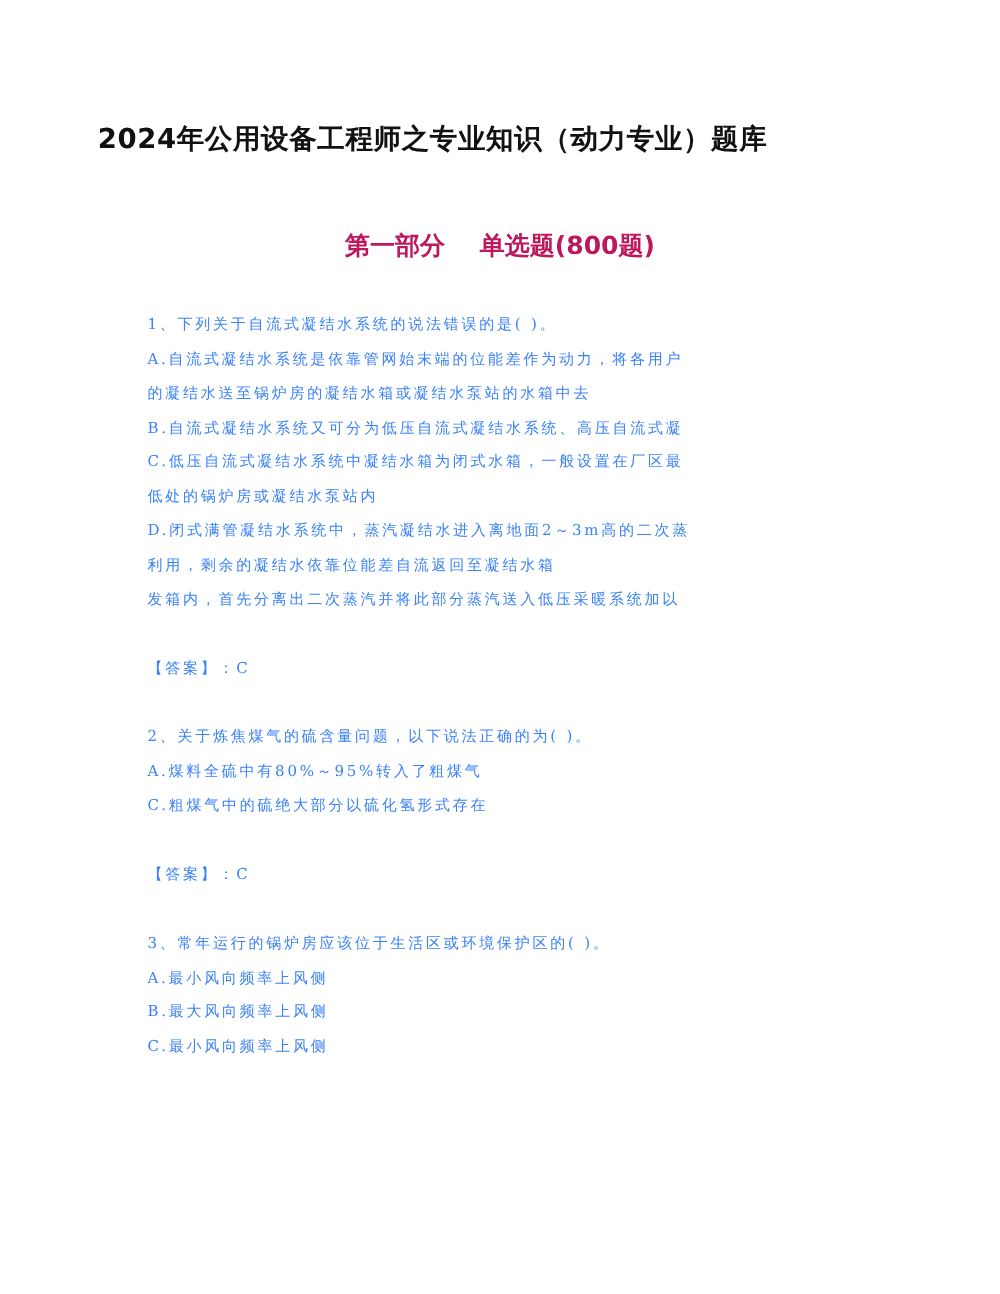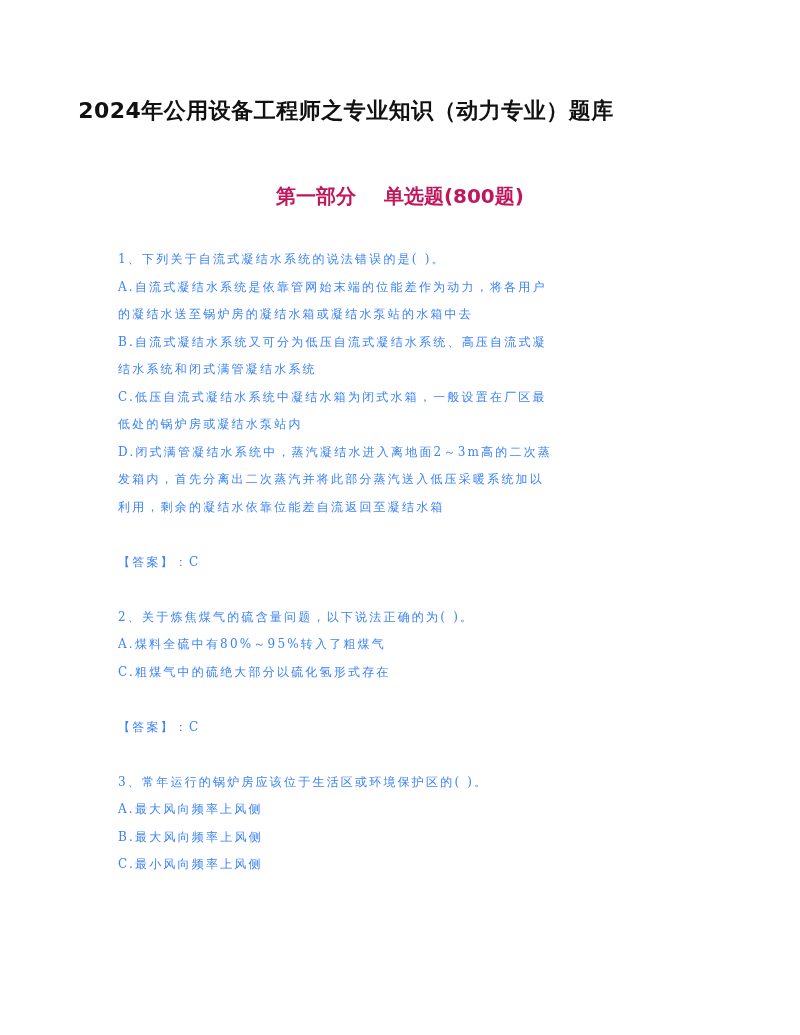--- a/index.html
+++ b/index.html
@@ -68,40 +68,39 @@
 <div class="title">2024年公用设备工程师之专业知识（动力专业）题库</div>
 <div class="section">第一部分    单选题(800题)</div>
 
 <div class="content">
 
   <div>
     <div class="line">1、下列关于自流式凝结水系统的说法错误的是(   )。</div>
     <div class="line">A.自流式凝结水系统是依靠管网始末端的位能差作为动力，将各用户</div>
     <div class="line">的凝结水送至锅炉房的凝结水箱或凝结水泵站的水箱中去</div>
     <div class="line">B.自流式凝结水系统又可分为低压自流式凝结水系统、高压自流式凝</div>
-    <div class="line">结水系统和闭式满管凝结水系统</div>
     <div class="line">C.低压自流式凝结水系统中凝结水箱为闭式水箱，一般设置在厂区最</div>
     <div class="line">低处的锅炉房或凝结水泵站内</div>
     <div class="line">D.闭式满管凝结水系统中，蒸汽凝结水进入离地面2～3m高的二次蒸</div>
+    <div class="line">利用，剩余的凝结水依靠位能差自流返回至凝结水箱</div>
     <div class="line">发箱内，首先分离出二次蒸汽并将此部分蒸汽送入低压采暖系统加以</div>
-    <div class="line">利用，剩余的凝结水依靠位能差自流返回至凝结水箱</div>
     <div class="gap"></div>
     <div class="answer">【答案】：C</div>
     <div class="gap"></div>
   </div>
 
   <div>
     <div class="line">2、关于炼焦煤气的硫含量问题，以下说法正确的为(   )。</div>
     <div class="line">A.煤料全硫中有80%～95%转入了粗煤气</div>
     <div class="line">C.粗煤气中的硫绝大部分以硫化氢形式存在</div>
     <div class="gap"></div>
     <div class="answer">【答案】：C</div>
     <div class="gap"></div>
   </div>
 
   <div>
     <div class="line">3、常年运行的锅炉房应该位于生活区或环境保护区的(   )。</div>
-    <div class="line">A.最大风向频率上风侧</div>
+    <div class="line">A.最小风向频率上风侧</div>
     <div class="line">B.最大风向频率上风侧</div>
     <div class="line">C.最小风向频率上风侧</div>
   </div>
 
 </div>
 
 </body></html>

